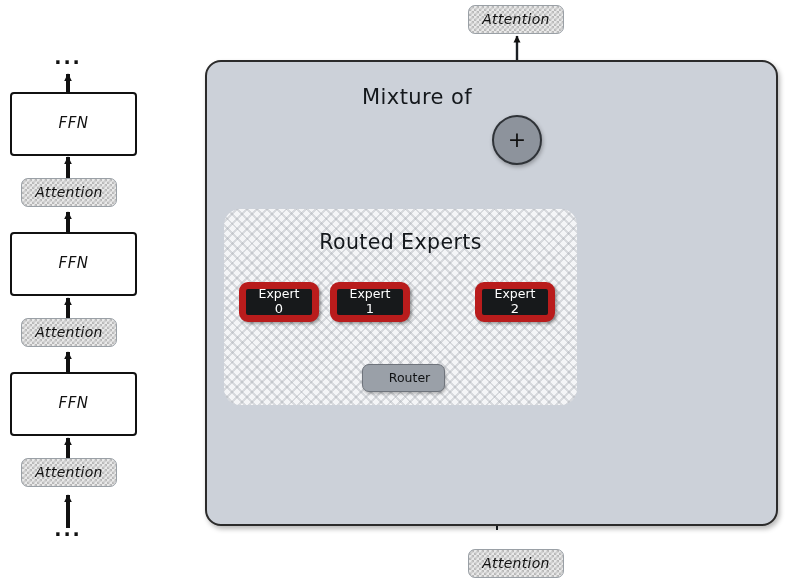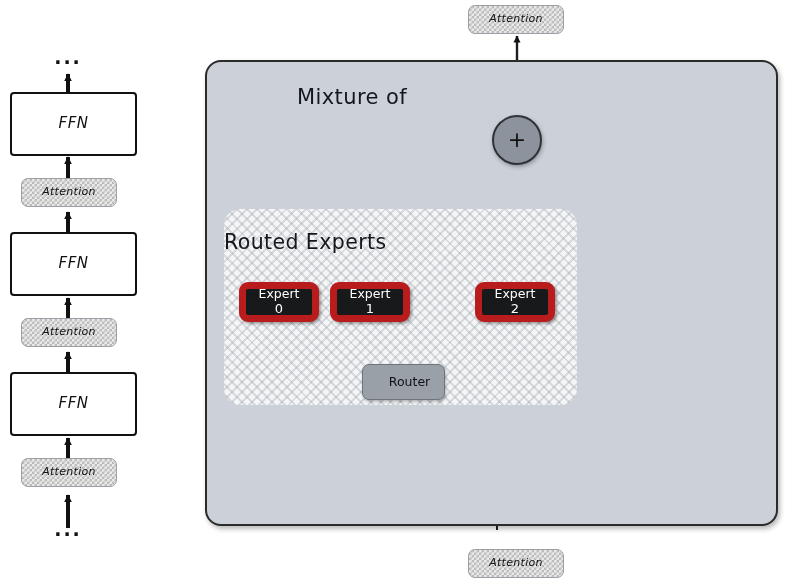--- a/index.html
+++ b/index.html
@@ -9,43 +9,43 @@
   }
   #stage{position:absolute;left:0;top:0;width:800px;height:586px;}
   svg.layer{position:absolute;left:0;top:0;width:800px;height:586px;}
   .node{position:absolute;box-sizing:border-box;display:flex;align-items:center;
         justify-content:center;text-align:center;line-height:1.15;}
   
   .ffn{background:#ffffff;border:2.5px solid #111111;border-radius:4px;
        font-size:15px;font-style:italic;color:#111;letter-spacing:.5px;}
   
   .attn{
-    border:1.5px solid #9aa0a6;border-radius:7px;font-size:11px;color:#111;
+    border:1.5px solid #9aa0a6;border-radius:7px;font-size:14px;color:#111;
     font-style:italic;letter-spacing:.3px;
     background-color:#e9e9e9;
     background-image:
       linear-gradient(45deg,#b9b9b9 25%,transparent 25%,transparent 75%,#b9b9b9 75%),
       linear-gradient(45deg,#b9b9b9 25%,transparent 25%,transparent 75%,#b9b9b9 75%);
     background-size:5px 5px;
     background-position:0 0,2.5px 2.5px;
   }
   
   .moe{background:#ccd1d9;border:2px solid #2b2b2b;border-radius:16px;
        box-shadow:2px 3px 5px rgba(0,0,0,.28);}
   .moe-title{position:absolute;font-size:21px;color:#14181c;line-height:1.25;
-             text-align:center;letter-spacing:.4px;}
+             text-align:right;letter-spacing:.4px;}
   
   .routed{
     border-radius:16px;
     background-color:#f4f5f7;
     background-image:
       repeating-linear-gradient(45deg,rgba(150,155,163,.30) 0 2px,transparent 2px 7px),
       repeating-linear-gradient(-45deg,rgba(150,155,163,.30) 0 2px,transparent 2px 7px);
   }
-  .routed-title{position:absolute;font-size:20.5px;color:#14181c;
+  .routed-title{position:absolute;font-size:20.5px;color:#14181c;text-align:center;
                 letter-spacing:.4px;}
   
   .expert{background:#17191b;border:7px solid #b91c1c;border-radius:9px;color:#ffffff;
           font-size:12.5px;flex-direction:column;
           box-shadow:2px 2px 3px rgba(0,0,0,.35);}
   .expert .ln2{font-size:13px;}
   
   .router{background:#9aa0a8;border:1px solid #6f747c;border-radius:7px;
           font-size:12.5px;color:#101214;box-shadow:1px 2px 3px rgba(0,0,0,.25);}
   
@@ -146,21 +146,21 @@
   <div class="node expert" style="left:330px;top:282px;width:80px;height:40px;">
     <span>Expert</span>
     <span class="ln2">1</span>
   </div>
 
   <div class="node expert" style="left:475px;top:282px;width:80px;height:40px;">
     <span>Expert</span>
     <span class="ln2">2</span>
   </div>
 
-  <div class="node router" style="left:362px;top:364px;width:83px;height:36px;padding-left:12px;">
+  <div class="node router" style="left:362px;top:364px;width:83px;height:28px;padding-left:12px;">
     <span>Router</span>
   </div>
 
 
   <div class="node plus" style="left:492px;top:115px;width:50px;height:50px;">
     <span>+</span>
   </div>
 
   <div class="node attn" style="left:468px;top:5px;width:96px;height:29px;">
     <span>Attention</span>

